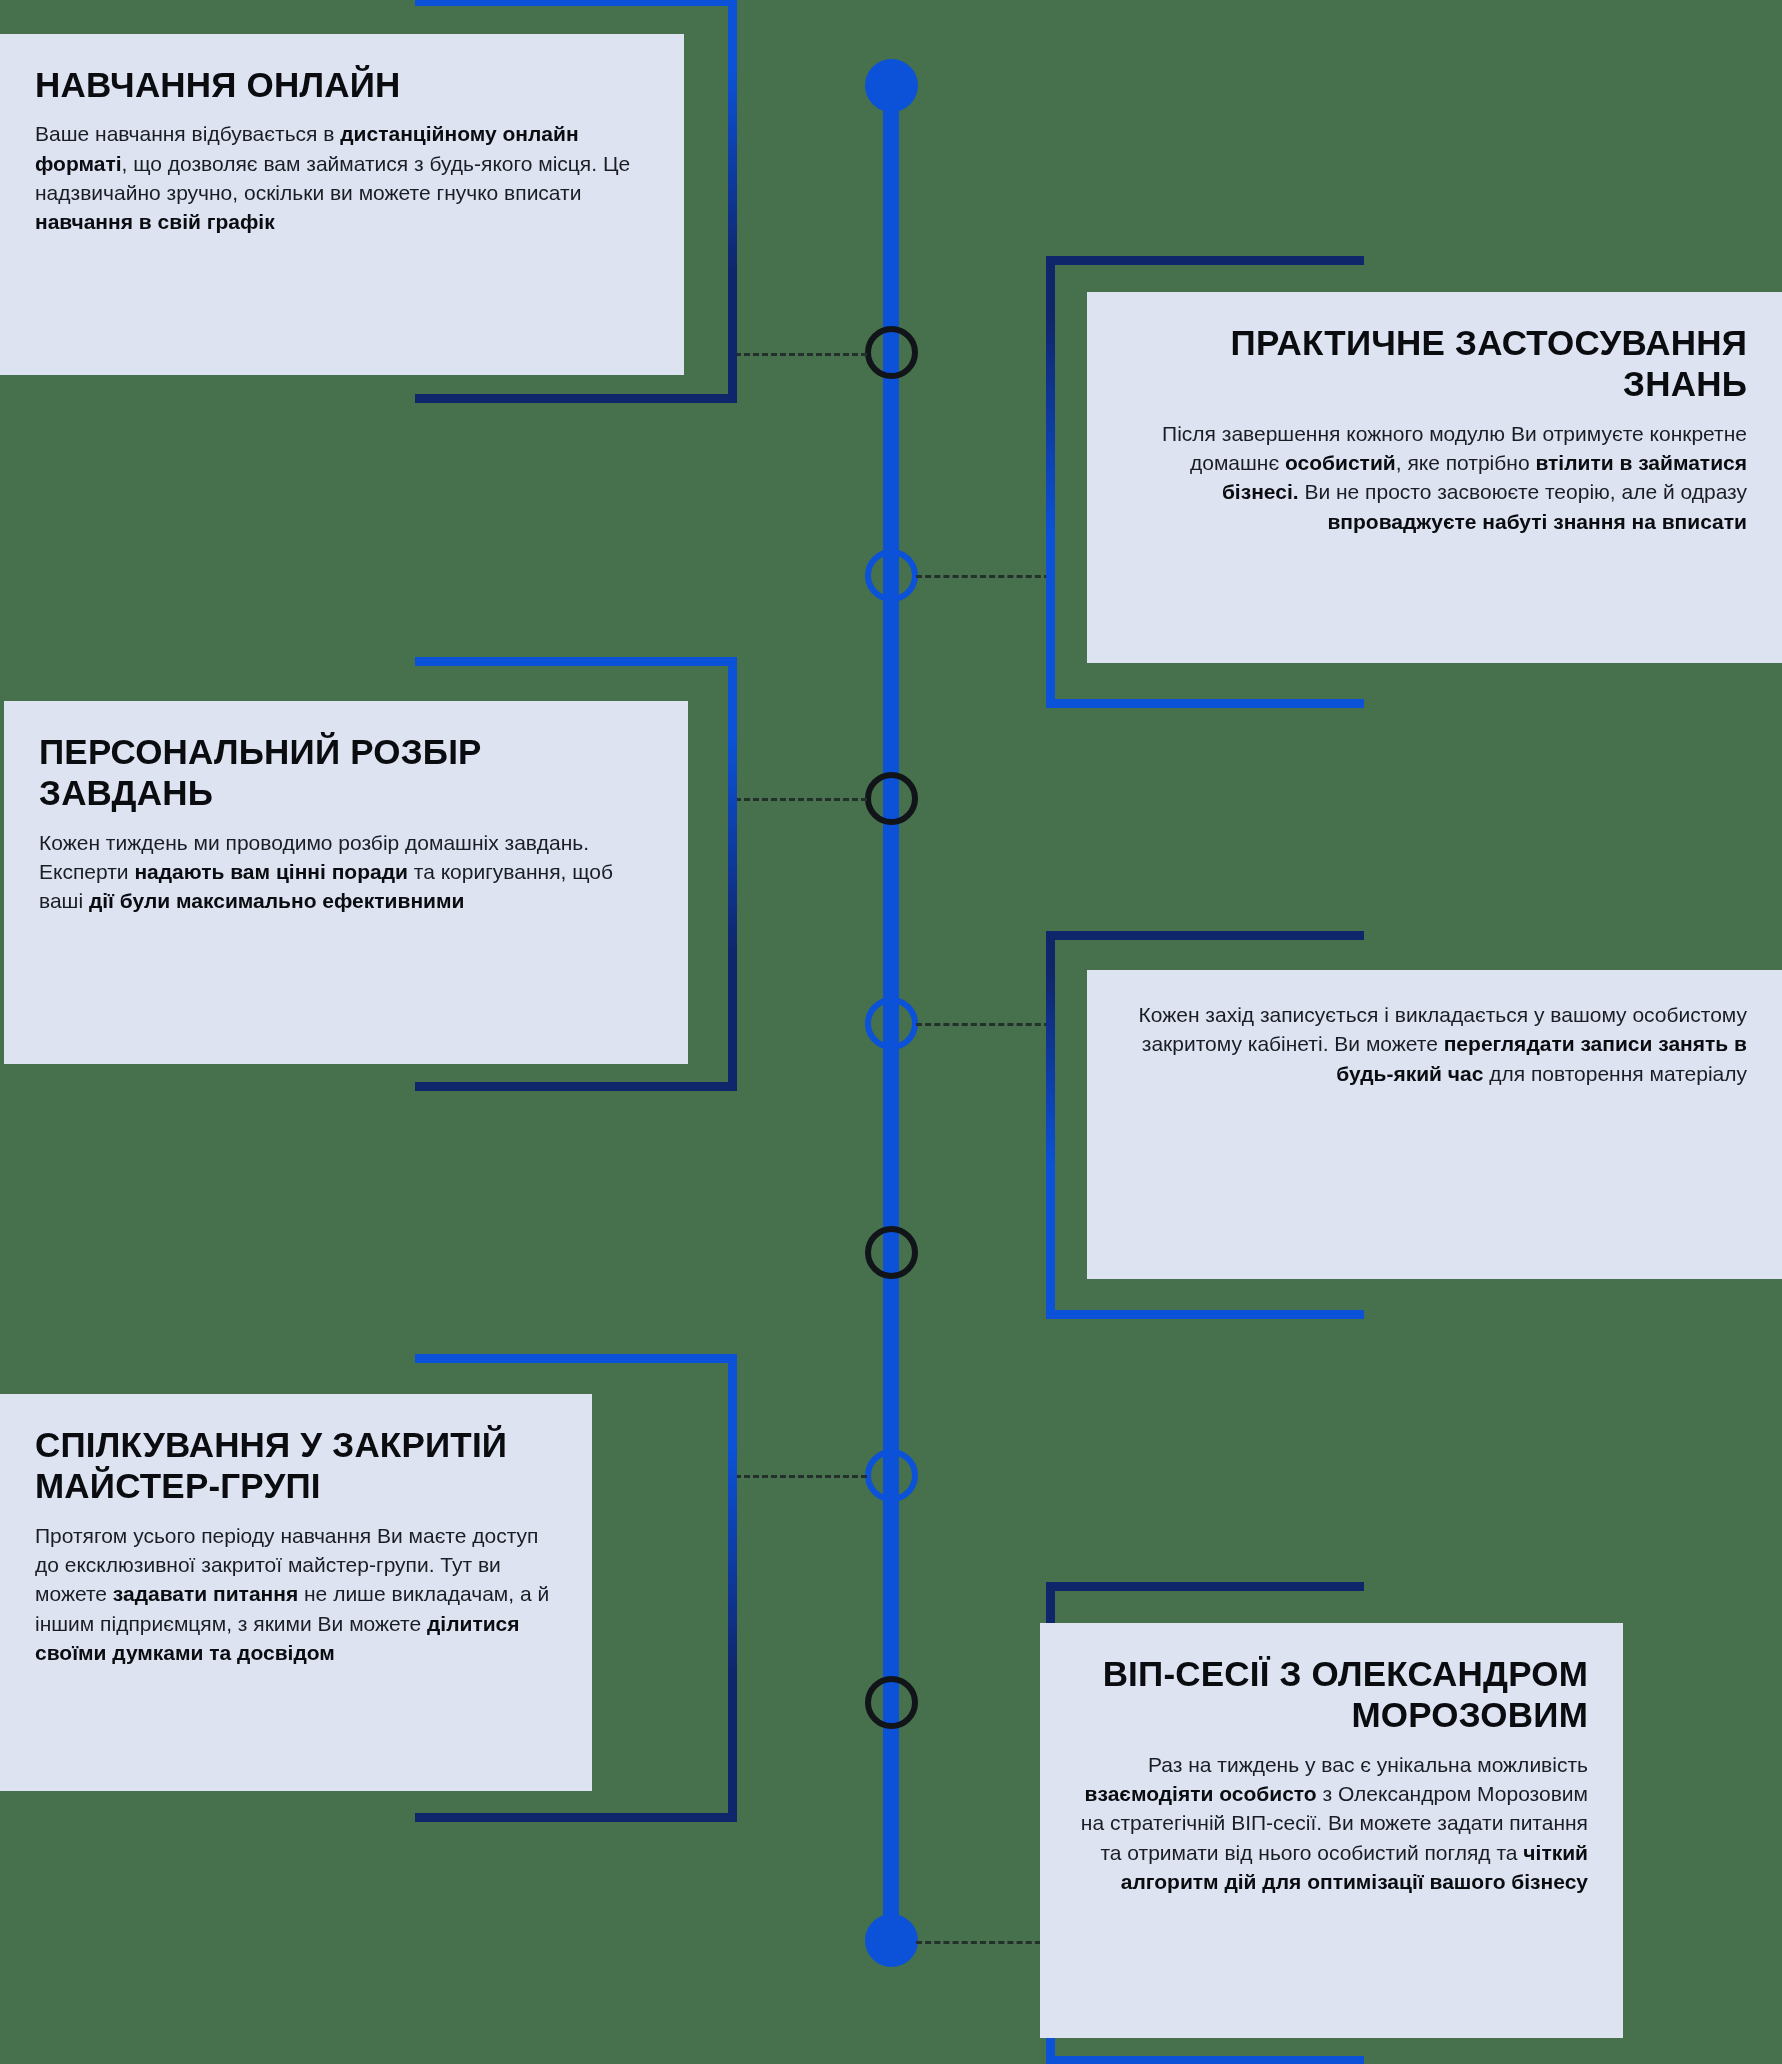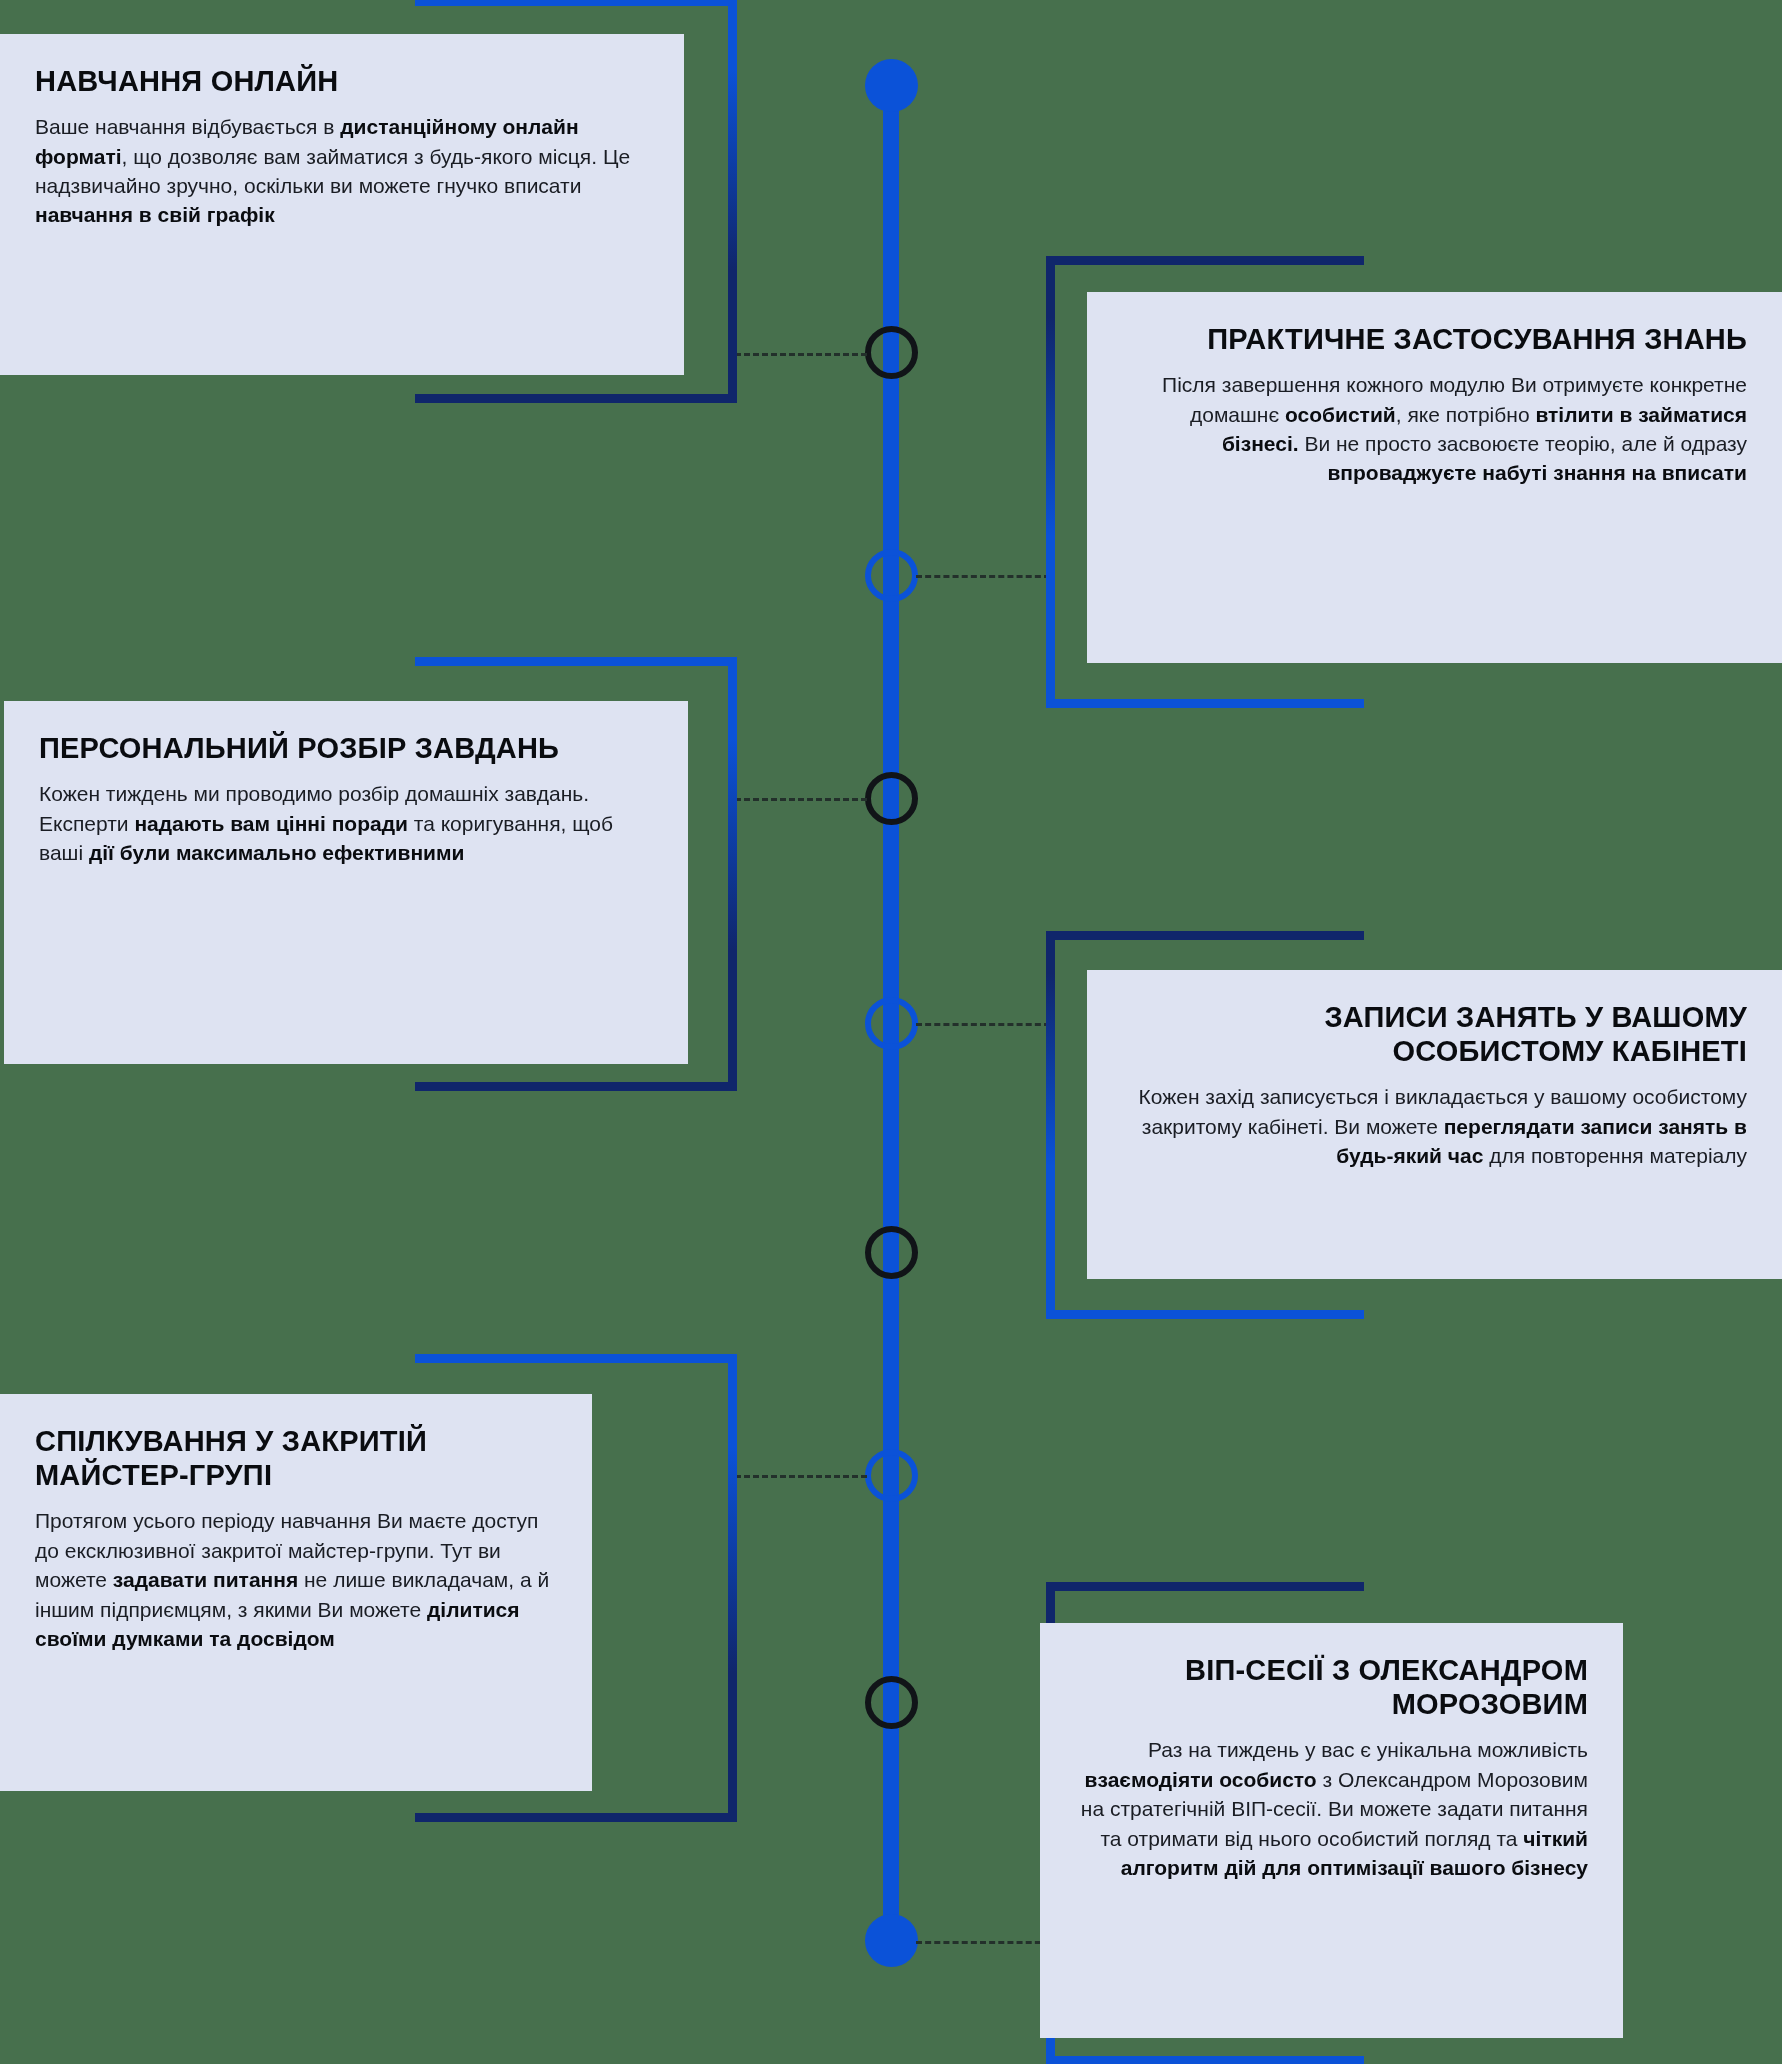--- a/index.html
+++ b/index.html
@@ -53,21 +53,21 @@
   .card{
     position:absolute;
     background:#DEE3F2;
     box-sizing:border-box;
     padding:30px 35px 30px 35px;
   }
   .card.align-left{text-align:left;}
   .card.align-right{text-align:right;}
   .card h3{
     margin:0 0 14px 0;
-    font-size:29px;
+    font-size:35px;
     line-height:1.18;
     font-weight:700;
     letter-spacing:0.2px;
     color:#0A0C10;
     text-transform:uppercase;
   }
   .card p{
     margin:0;
     font-size:21px;
     line-height:1.40;
@@ -115,21 +115,20 @@
   </div>
 
   <div class="frame left f-grad-a" style="left:415px;top:657px;width:322px;height:434px;"></div>
   <div class="card align-left" style="left:4px;top:701px;width:684px;height:363px;">
     <h3>ПЕРСОНАЛЬНИЙ РОЗБІР ЗАВДАНЬ</h3>
     <p>Кожен тиждень ми проводимо розбір домашніх завдань. Експерти <b>надають вам цінні поради</b> та коригування, щоб ваші <b>дії були максимально ефективними</b></p>
   </div>
 
   <div class="frame right f-grad-b" style="left:1046px;top:931px;width:318px;height:388px;"></div>
   <div class="card align-right" style="left:1087px;top:970px;width:695px;height:309px;">
-    <h3>ЗАПИСИ ЗАНЯТЬ У ВАШОМУ ОСОБИСТОМУ КАБІНЕТІ</h3>
     <p>Кожен захід записується і викладається у вашому особистому закритому кабінеті. Ви можете <b>переглядати записи занять в будь-який час</b> для повторення матеріалу</p>
   </div>
 
   <div class="frame left f-grad-a" style="left:415px;top:1354px;width:322px;height:468px;"></div>
   <div class="card align-left" style="left:0px;top:1394px;width:592px;height:397px;">
     <h3>СПІЛКУВАННЯ У ЗАКРИТІЙ МАЙСТЕР-ГРУПІ</h3>
     <p>Протягом усього періоду навчання Ви маєте доступ до ексклюзивної закритої майстер-групи. Тут ви можете <b>задавати питання</b> не лише викладачам, а й іншим підприємцям, з якими Ви можете <b>ділитися своїми думками та досвідом</b></p>
   </div>
 
   <div class="frame right f-grad-b" style="left:1046px;top:1582px;width:318px;height:483px;"></div>

